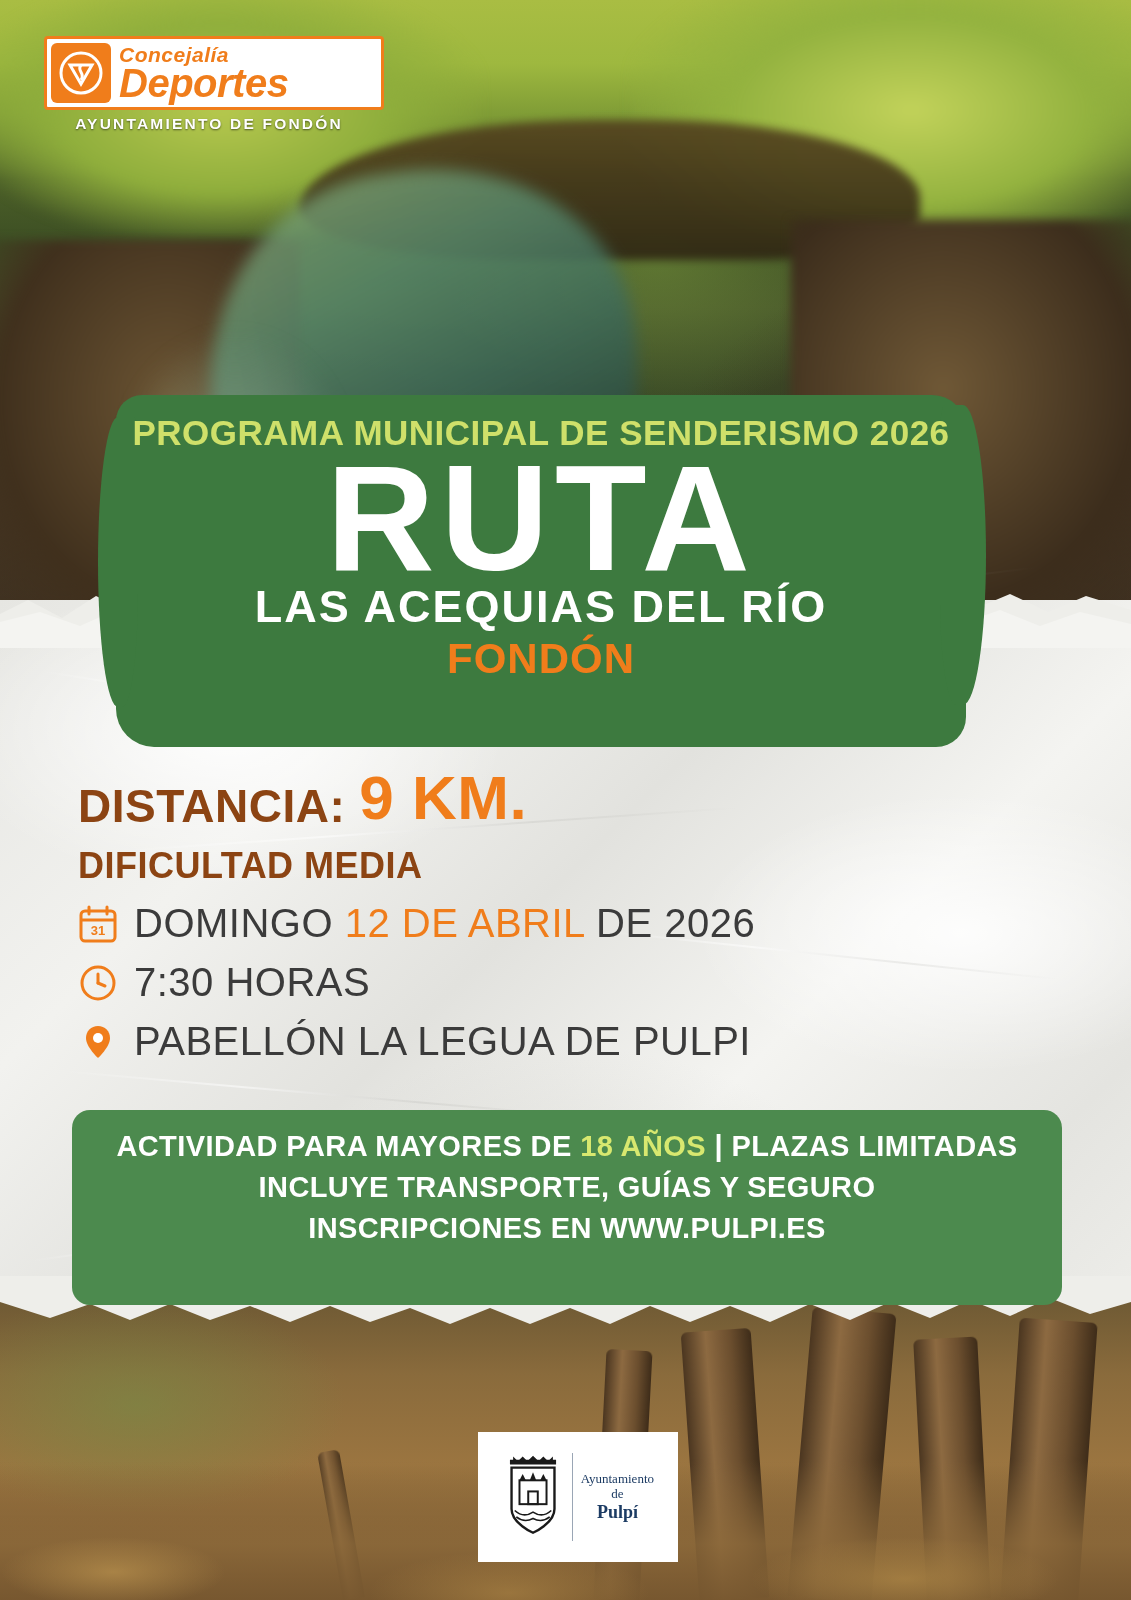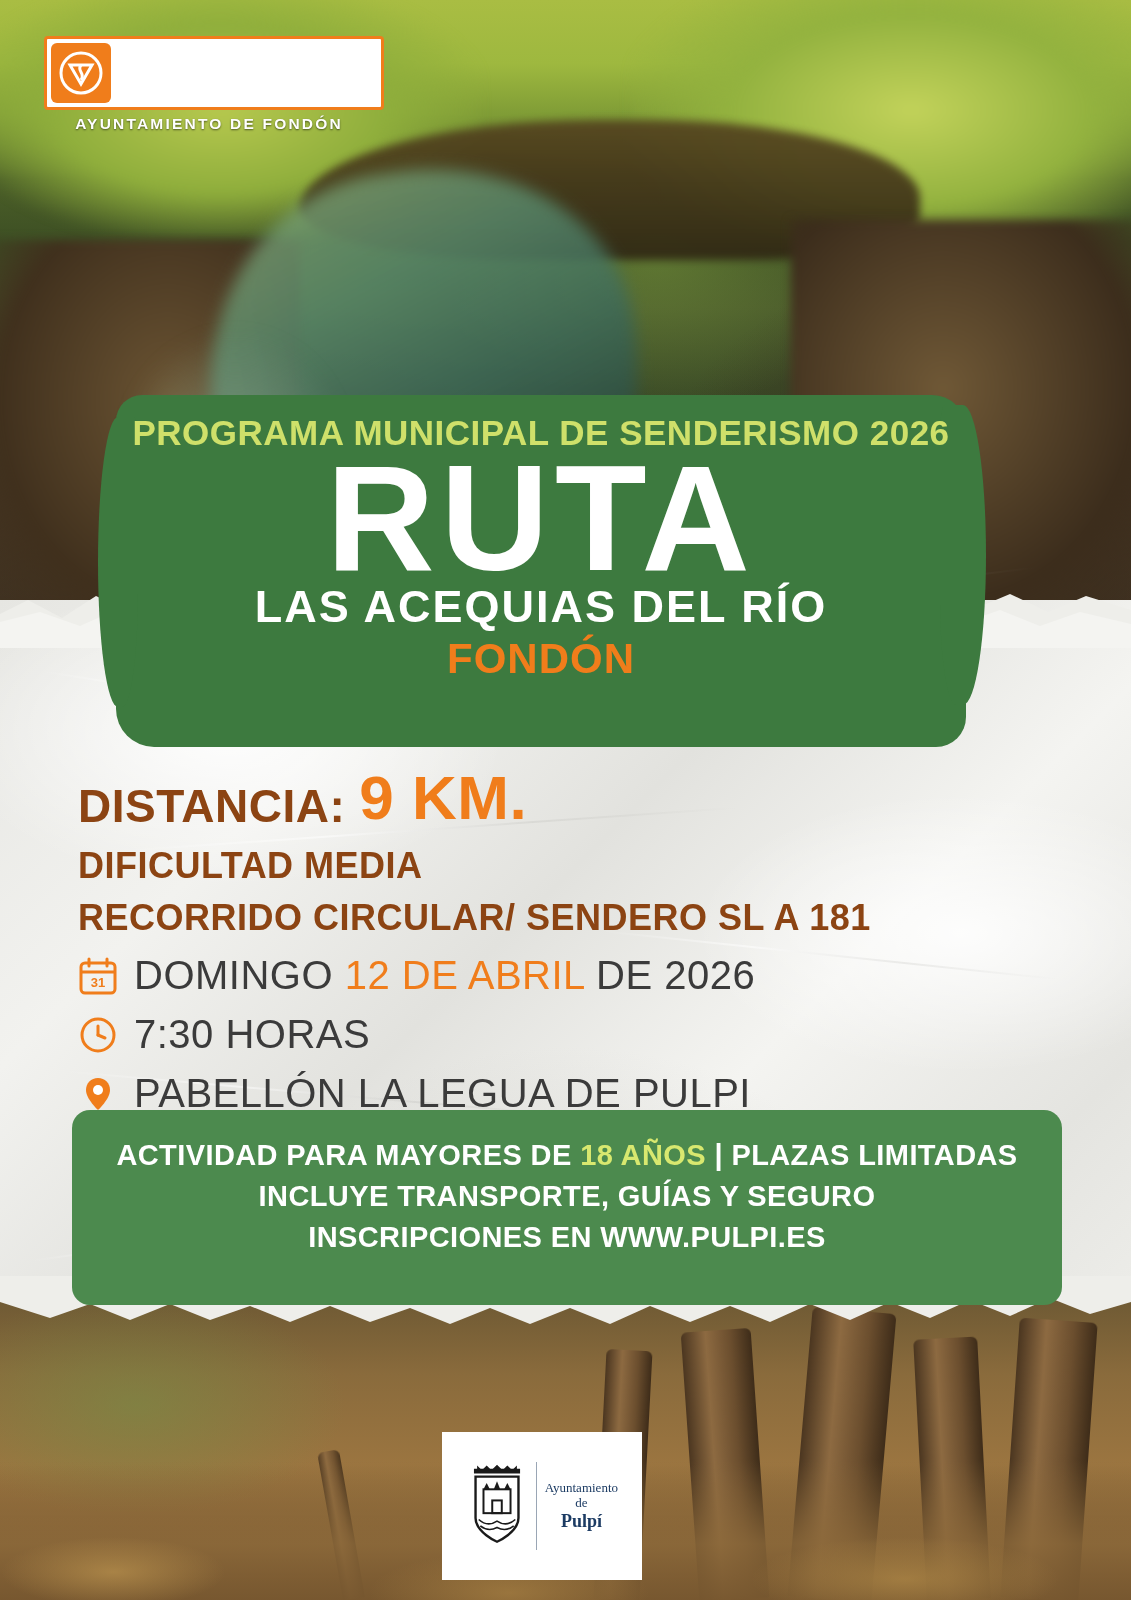--- a/index.html
+++ b/index.html
@@ -341,37 +341,37 @@
 
   
   .green-box {
     position: absolute;
     left: 72px; top: 1110px;
     width: 990px; height: 195px;
     background: #4c8a4e;
     border-radius: 18px;
     z-index: 5;
     text-align: center;
-    padding-top: 21px;
+    padding-top: 12px;
     box-sizing: border-box;
   }
   .gb-line {
     color: #ffffff;
     font-size: 29px;
     font-weight: bold;
     letter-spacing: 0.4px;
     margin: 8px 0;
   }
   .gb-line .y { color: #d8e86f; }
 
   
   .crest {
     position: absolute;
-    left: 442px; top: 1432px;
-    width: 200px; height: 148px;
+    left: 478px; top: 1432px;
+    width: 200px; height: 130px;
     background: #ffffff;
     z-index: 6;
     display: flex;
     align-items: center;
     gap: 8px;
     padding: 6px 24px;
     box-sizing: border-box;
   }
   .crest-text {
     line-height: 1.15;
@@ -422,41 +422,44 @@
 
   <div class="logo-deportes">
     <div class="logo-row">
       <div class="logo-mark">
         <svg width="44" height="44" viewBox="0 0 44 44" aria-hidden="true">
           <circle cx="22" cy="22" r="20" fill="none" stroke="#ffffff" stroke-width="3"></circle>
           <path d="M11 14 L33 14 L22 33 Z" fill="none" stroke="#ffffff" stroke-width="3"></path>
           <path d="M22 14 C17 20, 27 22, 22 29" fill="none" stroke="#ffffff" stroke-width="3"></path>
         </svg>
       </div>
+      <div class="logo-text">
+        <span class="l1">Concejalía</span>
+        <span class="l2">Deportes</span>
+      </div>
     </div>
     <div class="logo-sub">AYUNTAMIENTO DE FONDÓN</div>
   </div>
 
   <div class="title-block">
     <div class="brush"></div>
     <div class="title-inner">
       <div class="t-program">PROGRAMA MUNICIPAL DE SENDERISMO 2026</div>
       <div class="t-ruta">RUTA</div>
       <div class="t-sub">LAS ACEQUIAS DEL RÍO</div>
       <div class="t-place">FONDÓN</div>
     </div>
   </div>
 
   <div class="info">
     <div class="line-dist">
       <span>DISTANCIA:</span>
       <span class="km">9 KM.</span>
     </div>
     <div class="line-diff">DIFICULTAD MEDIA</div>
-    <div class="line-circ">RECORRIDO CIRCULAR/ SENDERO SL A 181</div>
 
     <div class="row-icon">
       <span class="ico">
         <svg width="40" height="40" viewBox="0 0 40 40" aria-hidden="true">
           <rect x="3" y="7" width="34" height="30" rx="4" fill="none" stroke="#f07d1b" stroke-width="3"></rect>
           <line x1="3" y1="16" x2="37" y2="16" stroke="#f07d1b" stroke-width="3"></line>
           <line x1="11" y1="3" x2="11" y2="10" stroke="#f07d1b" stroke-width="3" stroke-linecap="round"></line>
           <line x1="29" y1="3" x2="29" y2="10" stroke="#f07d1b" stroke-width="3" stroke-linecap="round"></line>
           <text x="20" y="31" font-family="Liberation Sans, sans-serif" font-size="13" font-weight="bold" fill="#f07d1b" text-anchor="middle">31</text>
         </svg>

